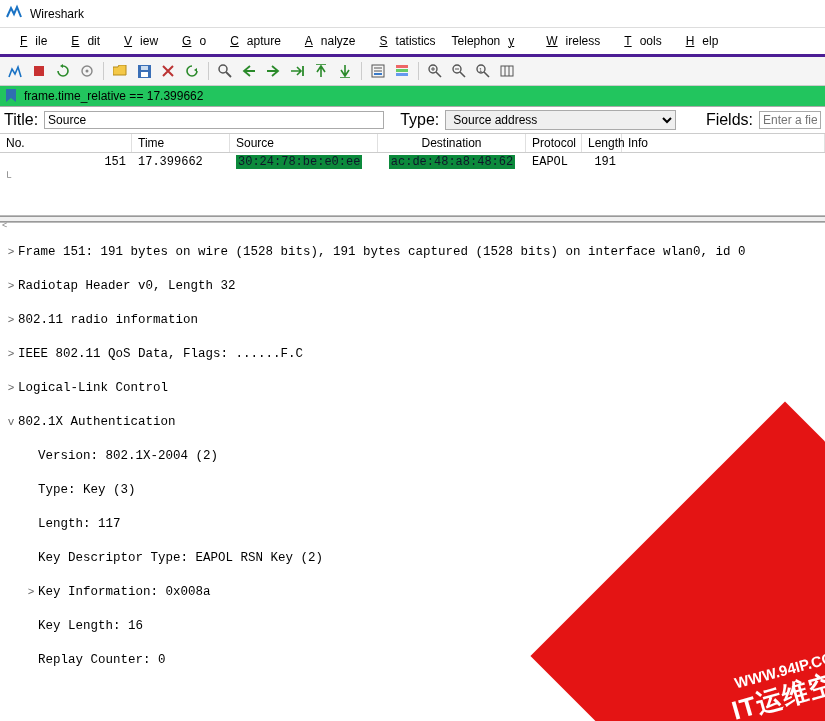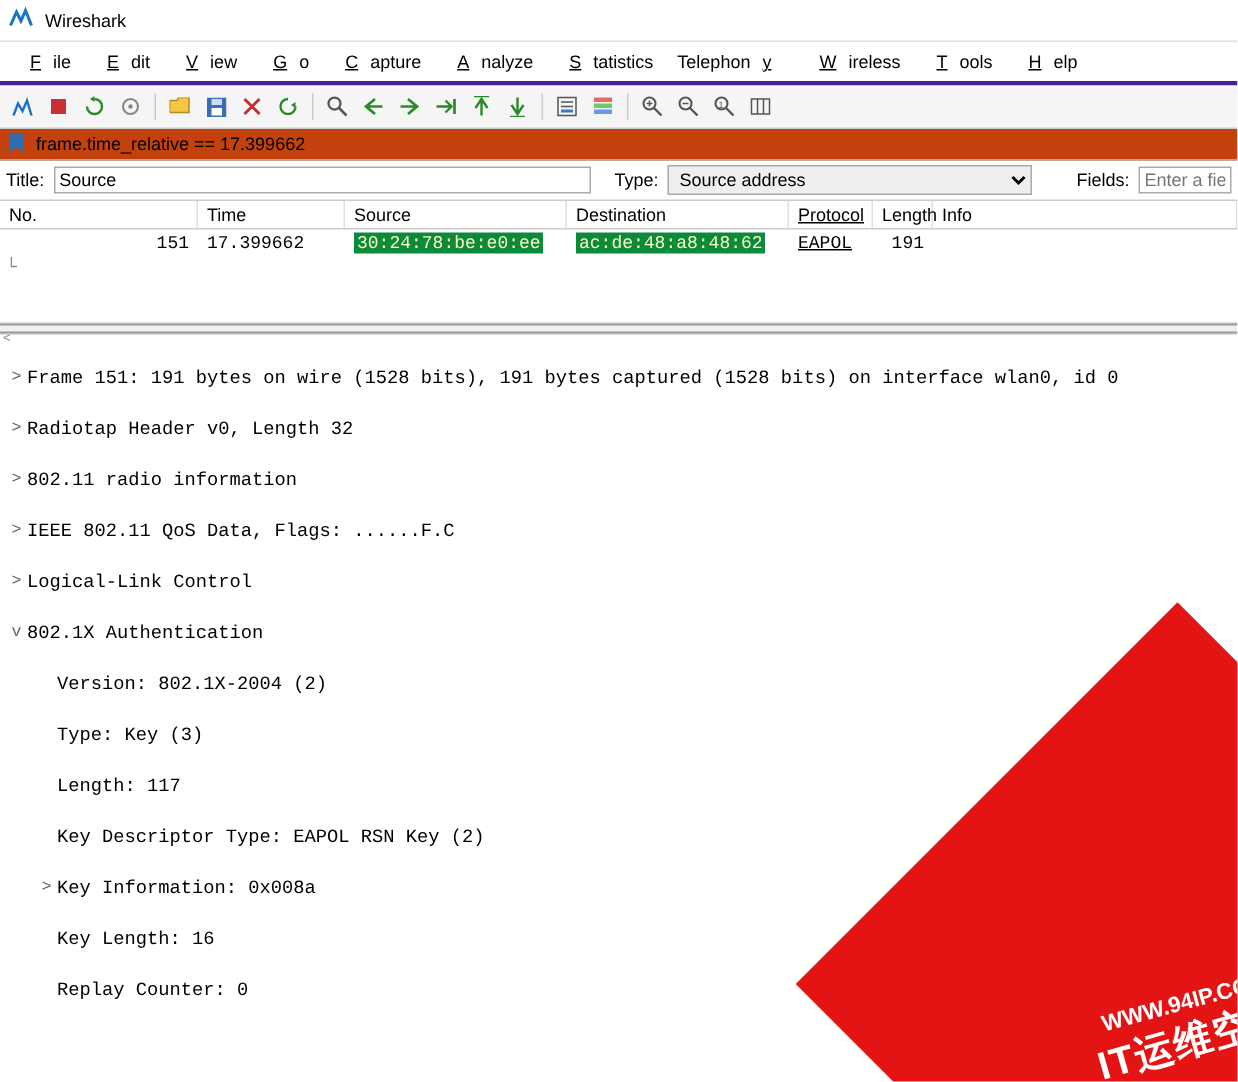--- a/index.html
+++ b/index.html
@@ -6,34 +6,34 @@
 body { font-family: "Segoe UI", Tahoma, sans-serif; font-size: 12px; background: #fff; color: #000; width: 825px; height: 721px; overflow: hidden; position: relative; }
 .titlebar { background: #fff; border-bottom: 1px solid #ddd; padding: 4px 6px; display: flex; align-items: center; gap: 8px; }
 .titlebar svg { width: 16px; height: 16px; }
 .titletxt { font-size: 12px; }
 .menubar { padding: 2px 4px; display: flex; gap: 0; border-bottom: 3px solid #4c1d95; }
 .menubar span { padding: 4px 8px; cursor: default; }
 .mu { text-decoration: underline; text-decoration-thickness: 1px; }
 .toolbar { padding: 3px 4px; display: flex; align-items: center; gap: 2px; border-bottom: 1px solid #ccc; background: #f5f5f5; }
 .tbtn { width: 22px; height: 22px; display: flex; align-items: center; justify-content: center; border: 1px solid transparent; border-radius: 2px; }
 .tsep { width: 1px; height: 18px; background: #ccc; margin: 0 3px; }
-.filterbar { display: flex; align-items: center; background: #c2410c; padding: 1px 2px; border-bottom: 1px solid #aaa; }
+.filterbar { display: flex; align-items: center; background: #22c55e; padding: 1px 2px; border-bottom: 1px solid #aaa; }
 .filterbar .fic { width: 18px; display: flex; justify-content: center; }
 .filterinput { flex: 1; border: none; background: transparent; font-size: 12px; padding: 2px 4px; outline: none; font-family: inherit; }
 .titlerow { display: flex; align-items: center; padding: 3px 4px; gap: 6px; border-bottom: 1px solid #ccc; }
-.titlerow label { font-size: 12px; }
+.titlerow label { font-size: 16px; }
 .titlerow input, .titlerow select { font-size: 12px; padding: 1px 3px; border: 1px solid #aaa; }
 .packetlist { border-bottom: 1px solid #bbb; height: 82px; overflow: hidden; }
 .plh { display: flex; background: #fff; border-bottom: 1px solid #ccc; font-size: 12px; }
 .plh > div { padding: 2px 6px; border-right: 1px solid #e0e0e0; position: relative; }
 .plr { display: flex; font-family: "Consolas","Courier New",monospace; font-size: 12px; height: 18px; align-items: center; }
 .plr > div { padding: 1px 6px; white-space: nowrap; overflow: hidden; }
-.c-no{width:132px;text-align:right;padding-right:18px;} .c-time{width:98px;} .c-src{width:148px;} .c-dst{width:148px;} .c-proto{width:56px;text-decoration:underline;} .c-len{width:40px;text-align:right;} .c-info{flex:1;}
+.c-no{width:132px;text-align:right;padding-right:18px;} .c-time{width:98px;} .c-src{width:148px;} .c-dst{width:148px;text-align:center;} .c-proto{width:56px;} .c-len{width:40px;text-align:right;} .c-info{flex:1;}
 .plh .c-no{text-align:left;} .plh .c-len{text-align:left;}
-.mac-hl{ background: #0c8a3c; color: #fef9c3; padding: 0 2px; }
+.mac-hl{ background: #0c8a3c; color: #0f172a; padding: 0 2px; }
 .detailpane { font-family: "Consolas","Courier New",monospace; font-size: 12.5px; line-height: 17px; padding: 4px 0 0 4px; white-space: pre; height: 480px; overflow: hidden; border-top: 1px solid #bbb; }
 .tree-row { display: flex; align-items: flex-start; }
 .twisty { width: 14px; text-align: center; color: #666; cursor: default; user-select: none; font-size: 11px; line-height: 17px; }
 .ind0{padding-left:0;} .ind1{padding-left:20px;}
 .watermark { position: absolute; right: -50px; bottom: -30px; width: 320px; height: 200px; pointer-events: none; }
 .watermark .tri { position: absolute; right: -90px; bottom: -85px; width: 360px; height: 360px; background: #e41414; transform: rotate(45deg); }
 .watermark .t1 { position:absolute; right: 28px; bottom: 74px; transform: rotate(-15deg); color: #fff; font-weight: bold; font-size: 15px; }
 .watermark .t2 { position:absolute; right: 12px; bottom: 40px; transform: rotate(-16deg); color: #fff; font-weight: 900; font-size: 26px; letter-spacing: 1px; font-family: "Microsoft YaHei",sans-serif; }
 </style>
 </head>

